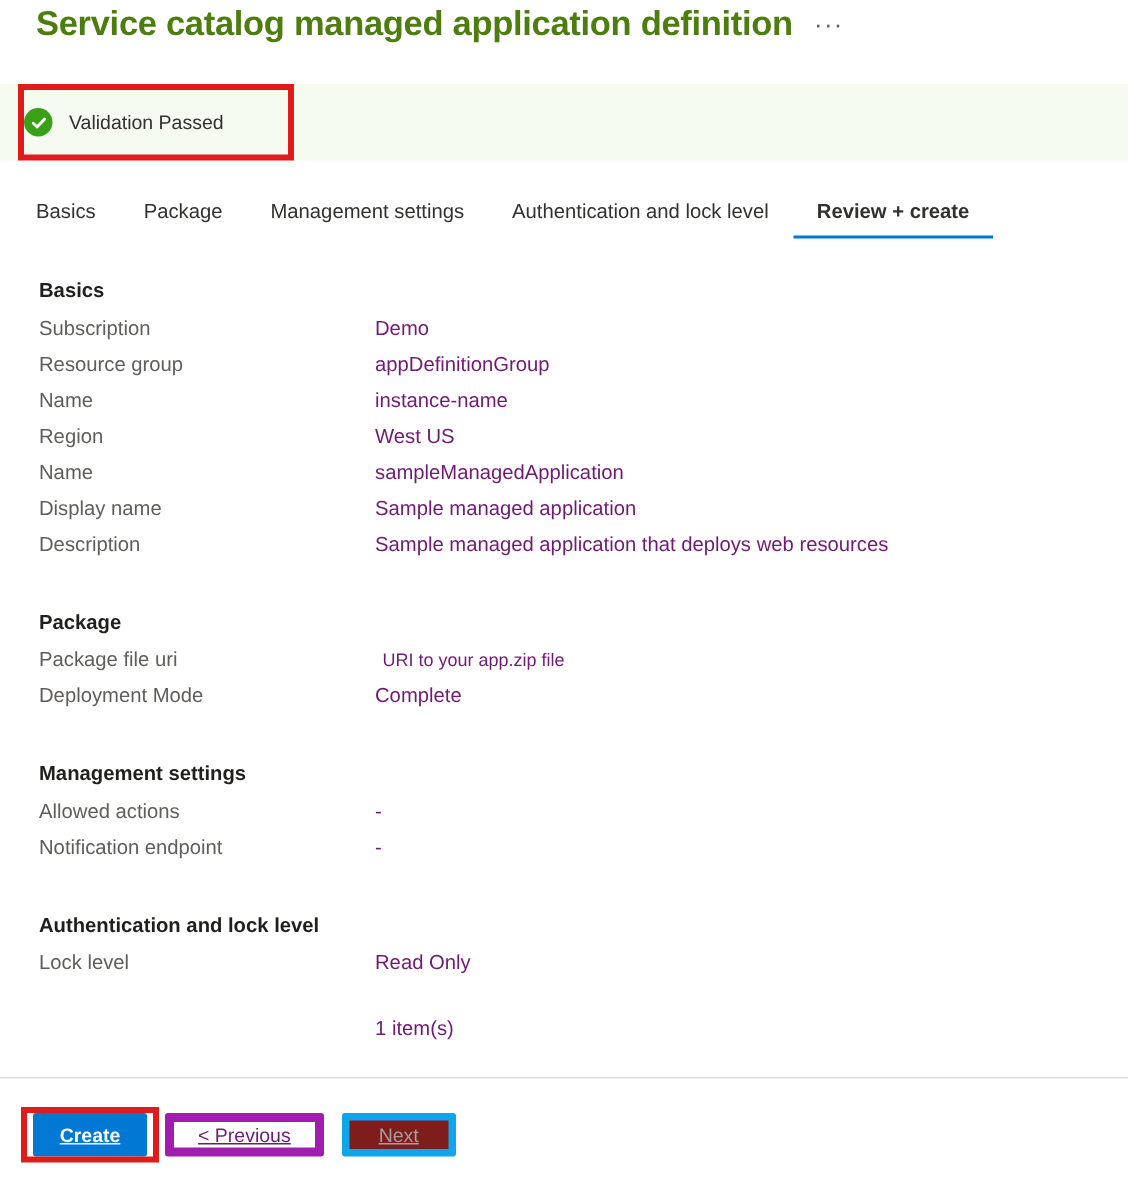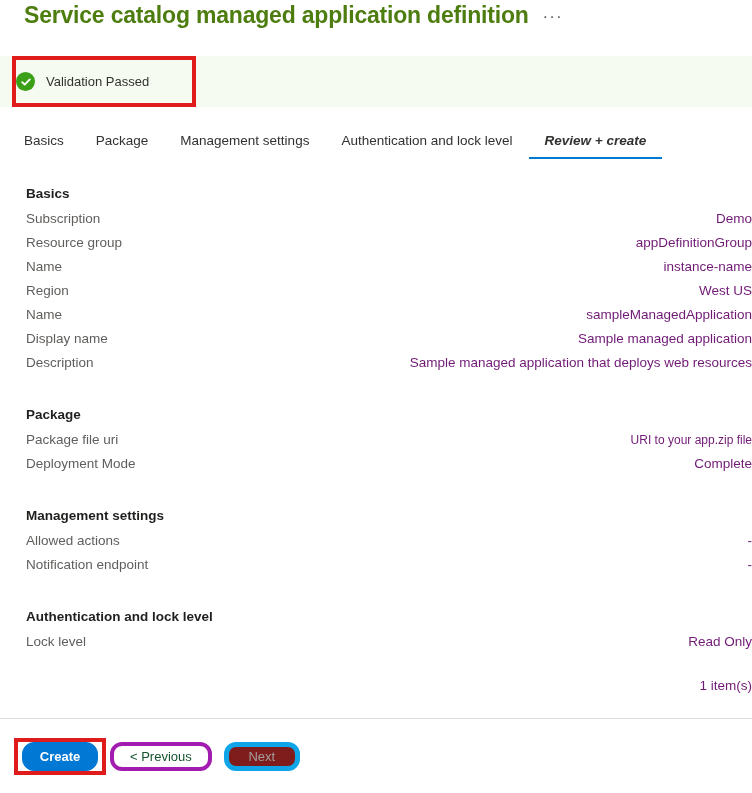--- a/index.html
+++ b/index.html
@@ -109,42 +109,40 @@
     padding: 0 16px 9px 16px;
     white-space: nowrap;
     cursor: pointer;
     border-bottom: 2px solid transparent;
     position: relative;
   }
   .tab:first-child { padding-left: 0; }
   .tab.active {
     font-weight: bold;
     border-bottom-color: #0078d4;
-    font-style: italic;
   }
 
   
   .content {
     position: absolute;
     left: 0;
     top: 186px;
     width: 752px;
   }
   .section { margin-bottom: 6px; }
   .section-title {
     font-size: 13.5px;
     font-weight: bold;
     color: #201f1e;
     margin: 0 0 10px 26px;
   }
   .kv-row {
     display: flex;
     align-items: baseline;
     height: 24px;
-    justify-content: space-between;
   }
   .kv-label {
     width: 250px;
     padding-left: 26px;
     box-sizing: border-box;
     font-size: 13.5px;
     color: #605e5c;
     white-space: nowrap;
   }
   .kv-value {
@@ -175,38 +173,39 @@
     top: 742px;
     display: flex;
     align-items: center;
     gap: 12px;
   }
   .btn {
     font-family: "Liberation Sans", sans-serif;
     font-size: 13px;
     height: 29px;
     box-sizing: border-box;
-    border-radius: 12px;
+    border-radius: 2px;
     cursor: pointer;
     display: inline-flex;
     align-items: center;
     justify-content: center;
     padding: 0 16px;
+    text-decoration: underline;
   }
   .btn-primary {
     background: #0078d4;
     color: #ffffff;
     border: 1px solid #0078d4;
     font-weight: bold;
     min-width: 76px;
   }
   .btn-secondary {
     background: #ffffff;
-    color: #14532d;
-    border: 4px solid #a21caf;
+    color: #701a75;
+    border: 6px solid #a21caf;
     min-width: 100px;
   }
   .btn-disabled {
     background: #7f1d1d;
     color: #a19f9d;
     border: 5px solid #0ea5e9;
     min-width: 76px;
     cursor: default;
   }
 </style>

